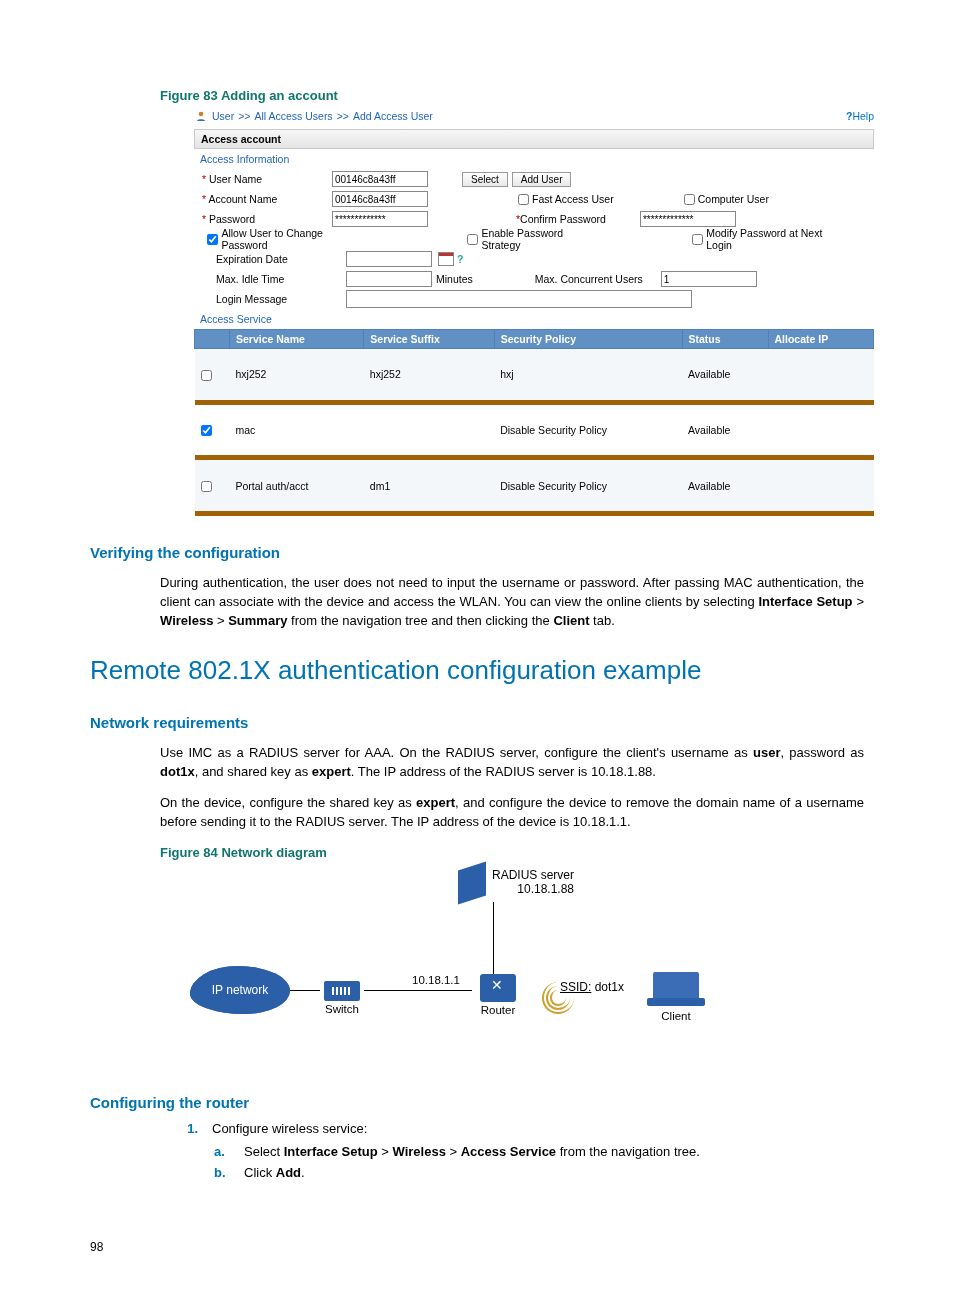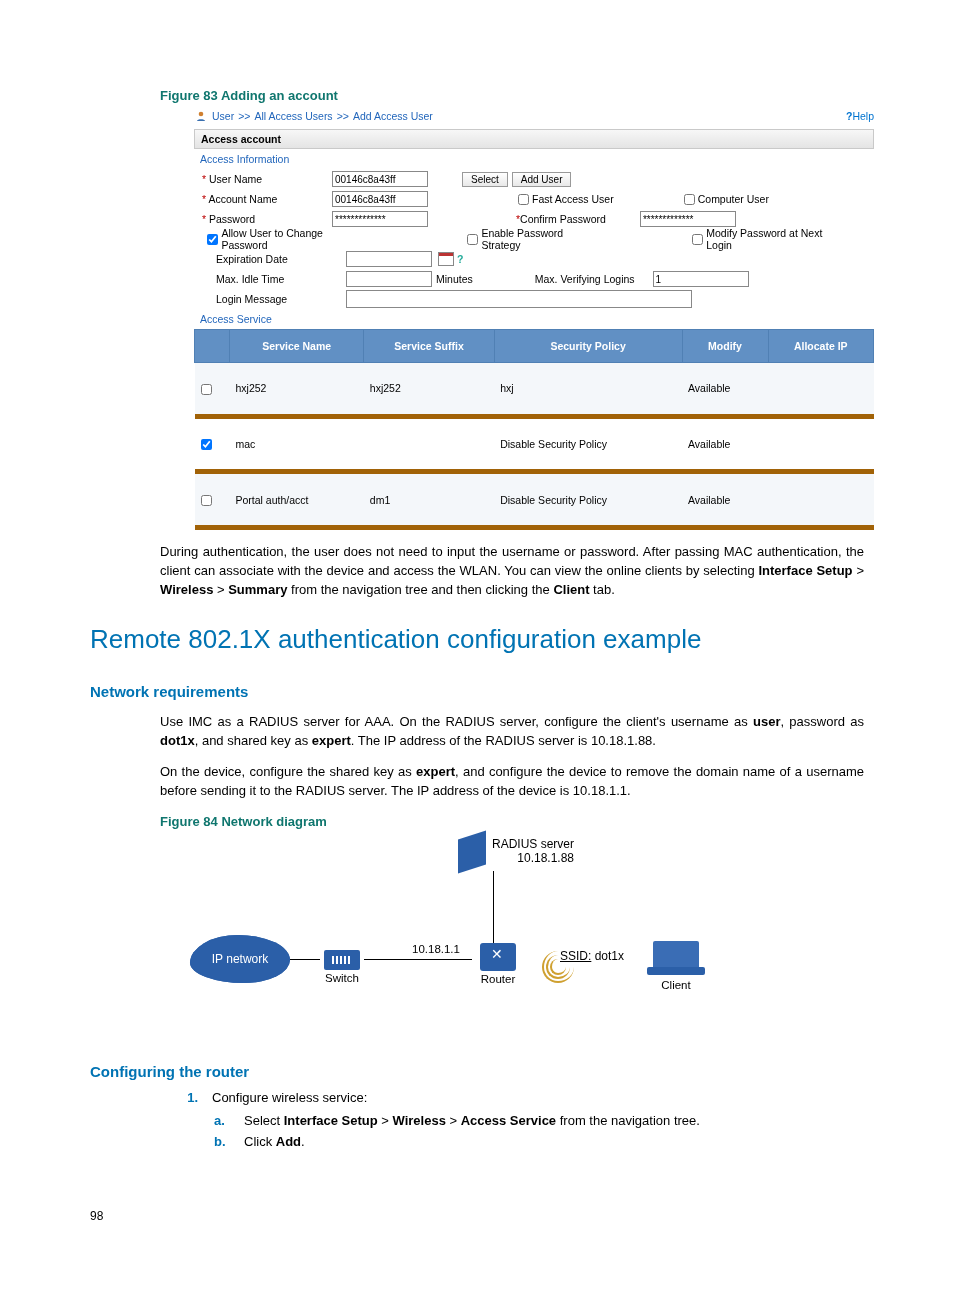--- a/index.html
+++ b/index.html
@@ -17,21 +17,21 @@
 .form-row{display:flex;align-items:center;height:20px}
 .lbl{width:130px;padding-left:8px}
 .star{color:#b00}
 .inp{width:90px;height:14px;border:1px solid #888;font-size:10px;padding:0 2px}
 .inp2{width:90px;height:14px;border:1px solid #888;font-size:10px;padding:0 2px}
 .btn{font-size:10px;padding:1px 8px;border:1px solid #999;background:linear-gradient(#fff,#e8e8e8);margin-left:4px}
 .chk{width:11px;height:11px;margin:0 3px 0 0;vertical-align:middle}
 .chk-row{display:flex;align-items:center;height:20px;font-size:10.5px}
 .chk-item{display:flex;align-items:center;margin-right:30px}
 .svc-tbl{width:680px;border-collapse:collapse;font-size:10.5px}
-.svc-tbl th{background:#6190c4;color:#fff;font-weight:bold;text-align:center;padding:10px 6px;border:1px solid #5080b4}
+.svc-tbl th{background:#6190c4;color:#fff;font-weight:bold;text-align:left;padding:3px 6px;border:1px solid #5080b4}
 .svc-tbl td{padding:19px 6px;border-bottom:5px solid #a16207}
 .svc-tbl tr:nth-child(even) td{background:#f4f7fa}
 .h3{color:#0073b3;font-weight:bold;font-size:15px;margin-top:28px;margin-bottom:10px}
 .h2{color:#0073b3;font-weight:normal;font-size:26px;margin-top:24px;margin-bottom:12px}
 .body-text{font-size:13px;line-height:1.45;margin-left:70px;text-align:justify}
 .diagram{margin-left:100px;width:560px;height:200px;position:relative;font-size:11.5px}
 .cloud{position:absolute;left:0;top:100px;width:100px;height:48px;background:#2b5fa8;border-radius:48% 52% 46% 54%/58% 52% 48% 42%;box-shadow:inset 0 0 0 1px #2b5fa8;color:#fff;display:flex;align-items:center;justify-content:center;font-size:12px}
 .switch{position:absolute;left:128px;top:115px;width:48px;text-align:center}
 .switch-icon{width:36px;height:20px;background:#2b5fa8;border-radius:2px;margin:0 auto;position:relative}
 .switch-icon:before{content:"";position:absolute;top:6px;left:8px;width:20px;height:8px;background:repeating-linear-gradient(90deg,#fff 0 2px,transparent 2px 4px)}
@@ -143,39 +143,39 @@
         <span style="margin-left:6px;width:14px;height:12px;background:#fff;border:1px solid #888;position:relative">
             <span style="position:absolute;top:0;left:0;right:0;height:3px;background:#b33"></span>
           </span>
         <span style="margin-left:3px;color:#2a9;font-weight:bold">?</span>
       </div>
       <div class="form-row">
         <div class="lbl" style="padding-left:22px">Max. Idle Time</div>
         <input class="inp" style="width: 80px;">
         <span style="margin-left:4px">Minutes</span>
         <span style="width:62px"></span>
-        <span>Max. Verifying Logins</span>
+        <span>Max. Concurrent Users</span>
         <span style="width:18px"></span>
         <input class="inp2" value="1" style="">
       </div>
       <div class="form-row">
         <div class="lbl" style="padding-left:22px">Login Message</div>
         <input style="width: 340px; height: 14px; border: 1px solid rgb(136, 136, 136);">
       </div>
     </div>
 
     <div class="sub-title">Access Service</div>
     <table class="svc-tbl">
       <tbody>
           <tr>
         <th style="width:22px"></th>
         <th>Service Name</th>
         <th>Service Suffix</th>
         <th>Security Policy</th>
-        <th>Modify</th>
+        <th>Status</th>
         <th>Allocate IP</th>
       </tr>
       <tr>
         <td><input type="checkbox" class="chk" style=""></td>
         <td>hxj252</td>
         <td>hxj252</td>
         <td>hxj</td>
         <td>Available</td>
         <td></td>
       </tr>
@@ -192,20 +192,21 @@
         <td>Portal auth/acct</td>
         <td>dm1</td>
         <td>Disable Security Policy</td>
         <td>Available</td>
         <td></td>
       </tr>
     </tbody>
       </table>
   </div>
 
+  <div class="h3">Verifying the configuration</div>
   <p class="body-text">
     <span>During authentication, the user does not need to input the username or password. After passing MAC authentication, the client can associate with the device and access the WLAN. You can view the online clients by selecting </span><b>Interface Setup</b><span> &gt; </span><b>Wireless</b><span> &gt; </span><b>Summary</b><span> from the navigation tree and then clicking the </span><b>Client</b><span> tab.</span>
   </p>
 
   <div class="h2">Remote 802.1X authentication configuration example</div>
 
   <div class="h3">Network requirements</div>
   <p class="body-text">
     <span>Use IMC as a RADIUS server for AAA. On the RADIUS server, configure the client's username as </span><b>user</b><span>, password as </span><b>dot1x</b><span>, and shared key as </span><b>expert</b><span>. The IP address of the RADIUS server is 10.18.1.88.</span>
   </p>

